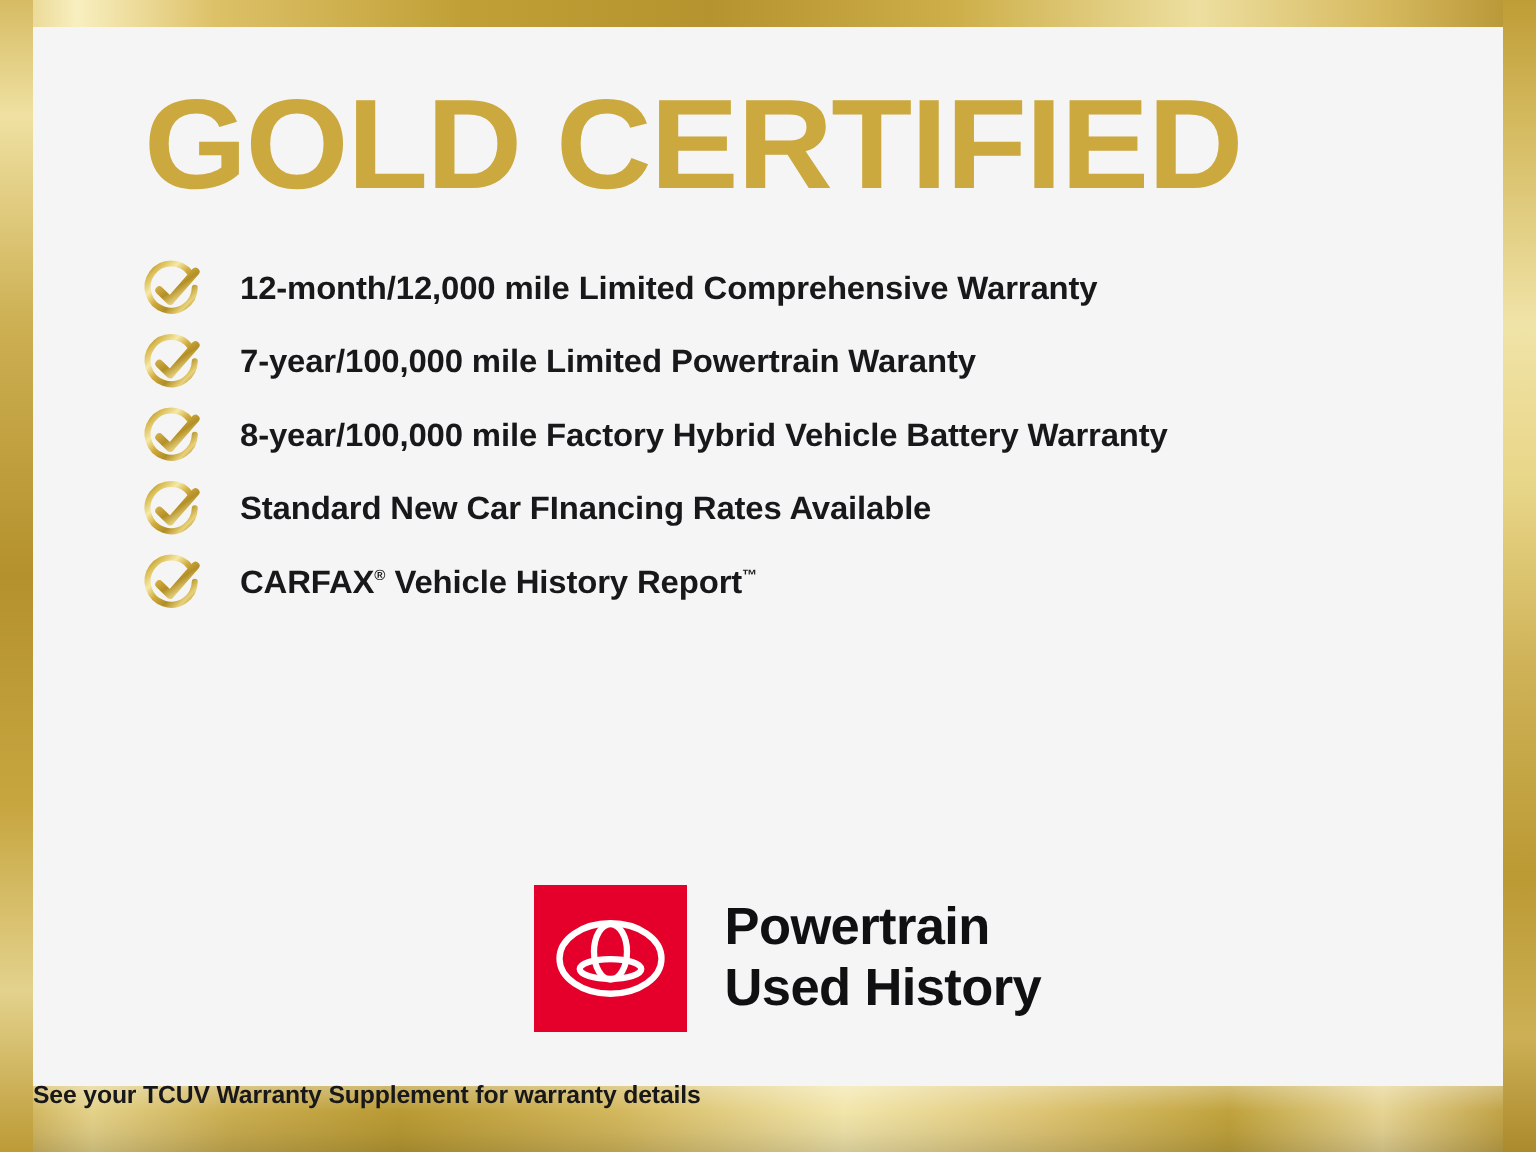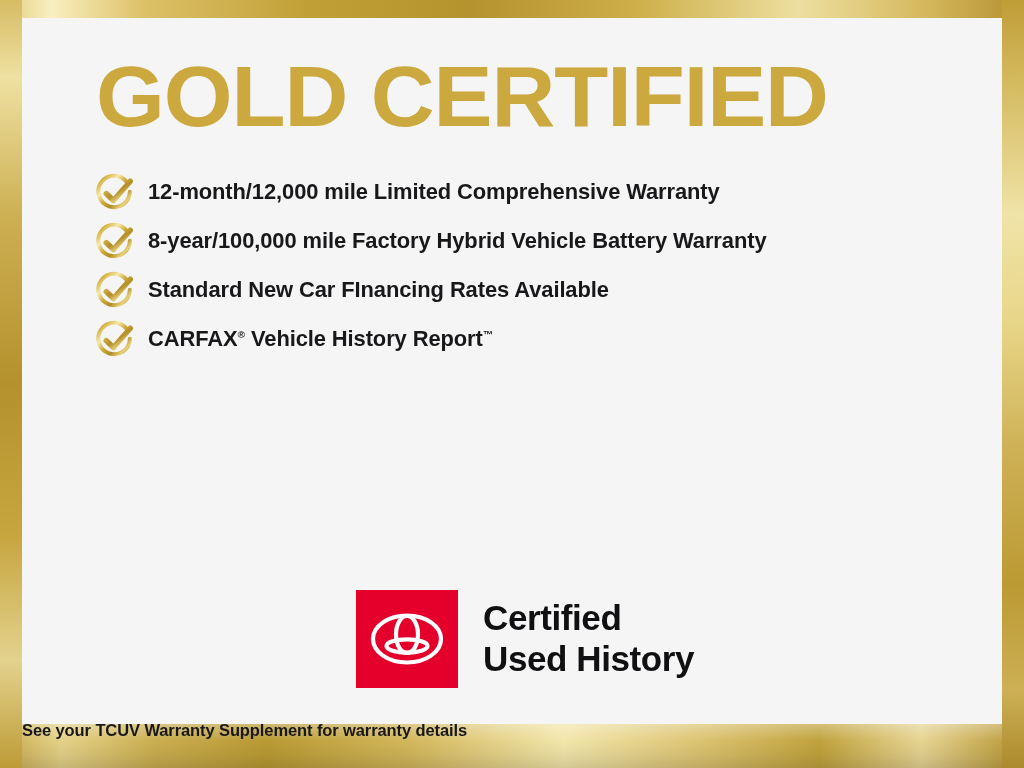--- a/index.html
+++ b/index.html
@@ -104,20 +104,21 @@
     position:absolute;
     left:72px; top:150px;
     width:890px;
     list-style:none;
   }
   .benefit {
     position:relative;
     height:49px;
     display:flex;
     align-items:center;
+    gap:12px;
   }
   .check-icon {
     flex:0 0 auto;
     width:42px; height:42px;
     margin-right:12px;
     display:block;
   }
   .benefit-text {
     font-size:21.5px;
     font-weight:700;
@@ -187,20 +188,29 @@
 
     <ul id="benefits">
         <li class="benefit">
           <span style="flex: 0 0 auto; display: block;">
     <svg class="check-icon" viewBox="0 0 48 48" aria-hidden="true">
       <path d="M37.5 11.5 A18 18 0 1 0 41 22.6" fill="none" stroke="url(#goldGrad)" stroke-width="4.6" stroke-linecap="round"></path>
       <path d="M14 24.6 L22.2 32.6 L41.5 10.5" fill="none" stroke="url(#goldGradTick)" stroke-width="6.2" stroke-linecap="round" stroke-linejoin="round"></path>
     </svg>
           </span>
           <span class="benefit-text">12-month/12,000 mile Limited Comprehensive Warranty</span>
+        </li>
+        <li class="benefit">
+          <span style="flex: 0 0 auto; display: block;">
+    <svg class="check-icon" viewBox="0 0 48 48" aria-hidden="true">
+      <path d="M37.5 11.5 A18 18 0 1 0 41 22.6" fill="none" stroke="url(#goldGrad)" stroke-width="4.6" stroke-linecap="round"></path>
+      <path d="M14 24.6 L22.2 32.6 L41.5 10.5" fill="none" stroke="url(#goldGradTick)" stroke-width="6.2" stroke-linecap="round" stroke-linejoin="round"></path>
+    </svg>
+          </span>
+          <span class="benefit-text">7-year/100,000 mile Limited Powertrain Waranty</span>
         </li>
         <li class="benefit">
           <span style="flex: 0 0 auto; display: block;">
     <svg class="check-icon" viewBox="0 0 48 48" aria-hidden="true">
       <path d="M37.5 11.5 A18 18 0 1 0 41 22.6" fill="none" stroke="url(#goldGrad)" stroke-width="4.6" stroke-linecap="round"></path>
       <path d="M14 24.6 L22.2 32.6 L41.5 10.5" fill="none" stroke="url(#goldGradTick)" stroke-width="6.2" stroke-linecap="round" stroke-linejoin="round"></path>
     </svg>
           </span>
           <span class="benefit-text">8-year/100,000 mile Factory Hybrid Vehicle Battery Warranty</span>
         </li>
@@ -228,21 +238,21 @@
       <div id="toyota-mark">
         <svg width="74" height="52" viewBox="0 0 74 52" aria-hidden="true">
           <g fill="none" stroke="#ffffff" stroke-width="4.2">
             <ellipse cx="37" cy="26" rx="34" ry="23.5"></ellipse>
             <ellipse cx="37" cy="21.5" rx="11" ry="18.5"></ellipse>
             <ellipse cx="37" cy="33" rx="20.5" ry="6.6"></ellipse>
           </g>
         </svg>
       </div>
       <div id="lockup-text">
-        <span>Certified</span>
+        <span>Powertrain</span>
         <span>Used History</span>
       </div>
     </div>
 
     <div id="footer-note">See your TCUV Warranty Supplement for warranty details</div>
 
   </div>
 </div>
 
 <svg width="0" height="0" style="position:absolute" aria-hidden="true">

